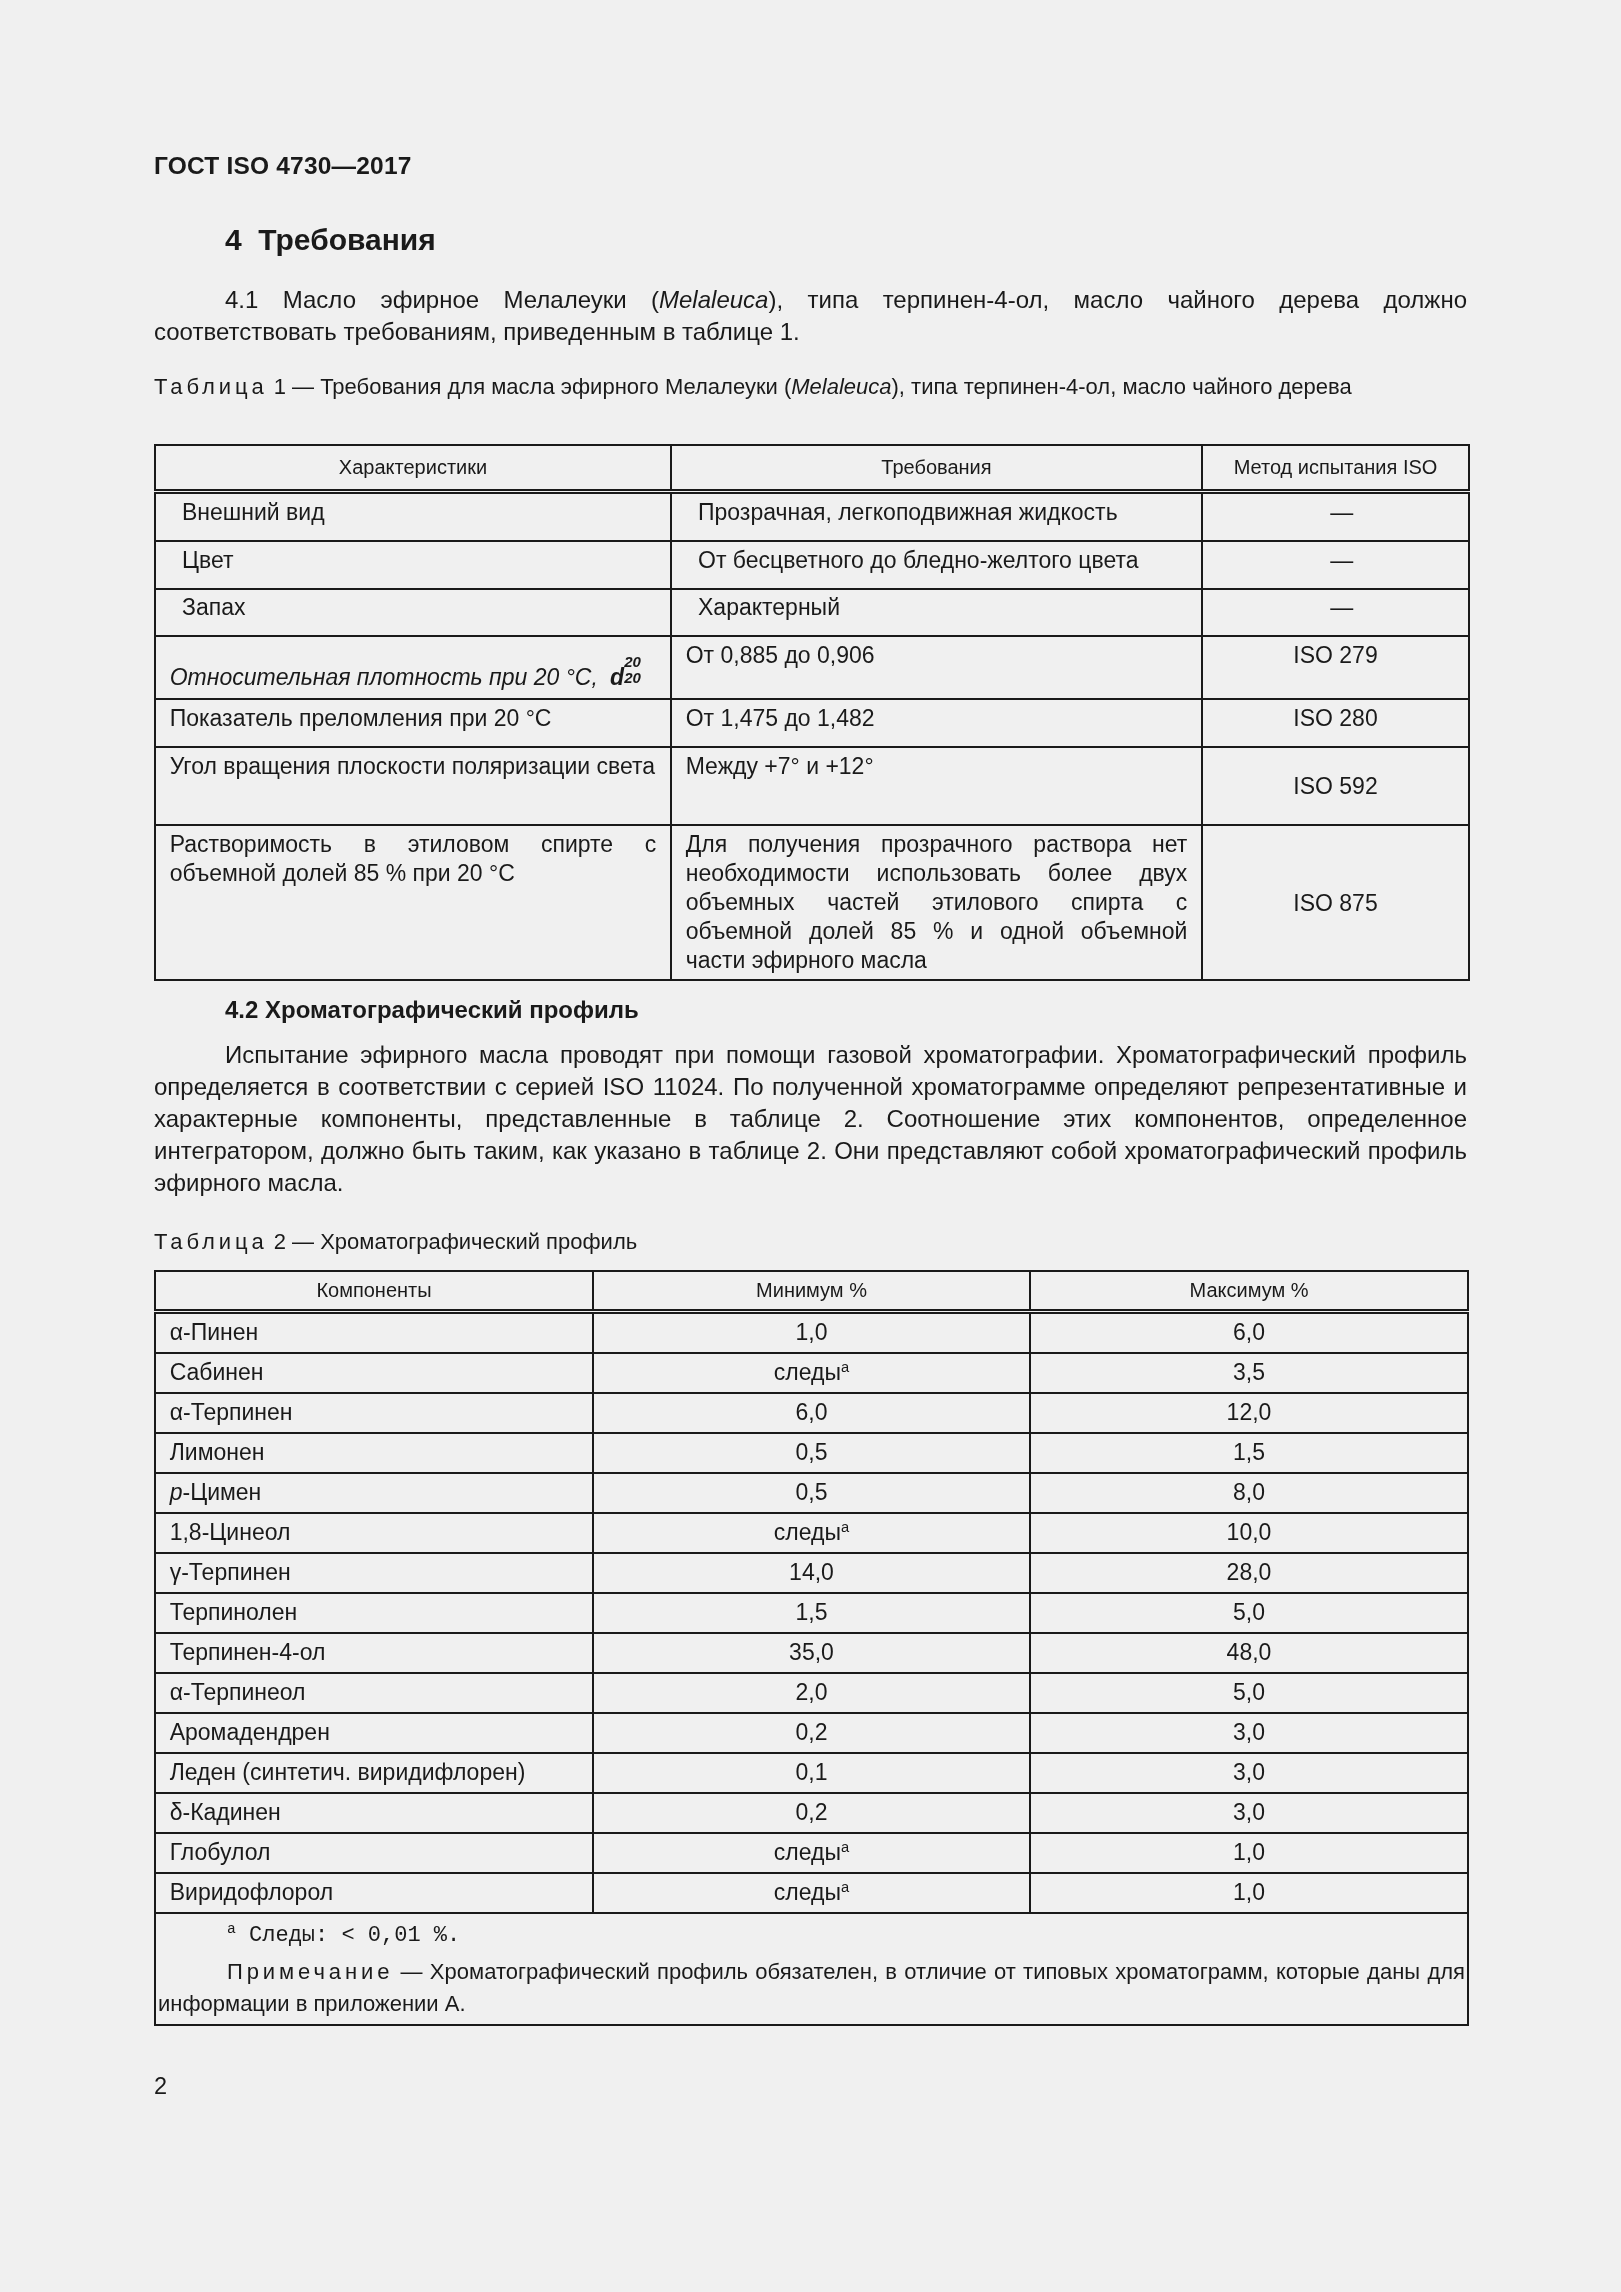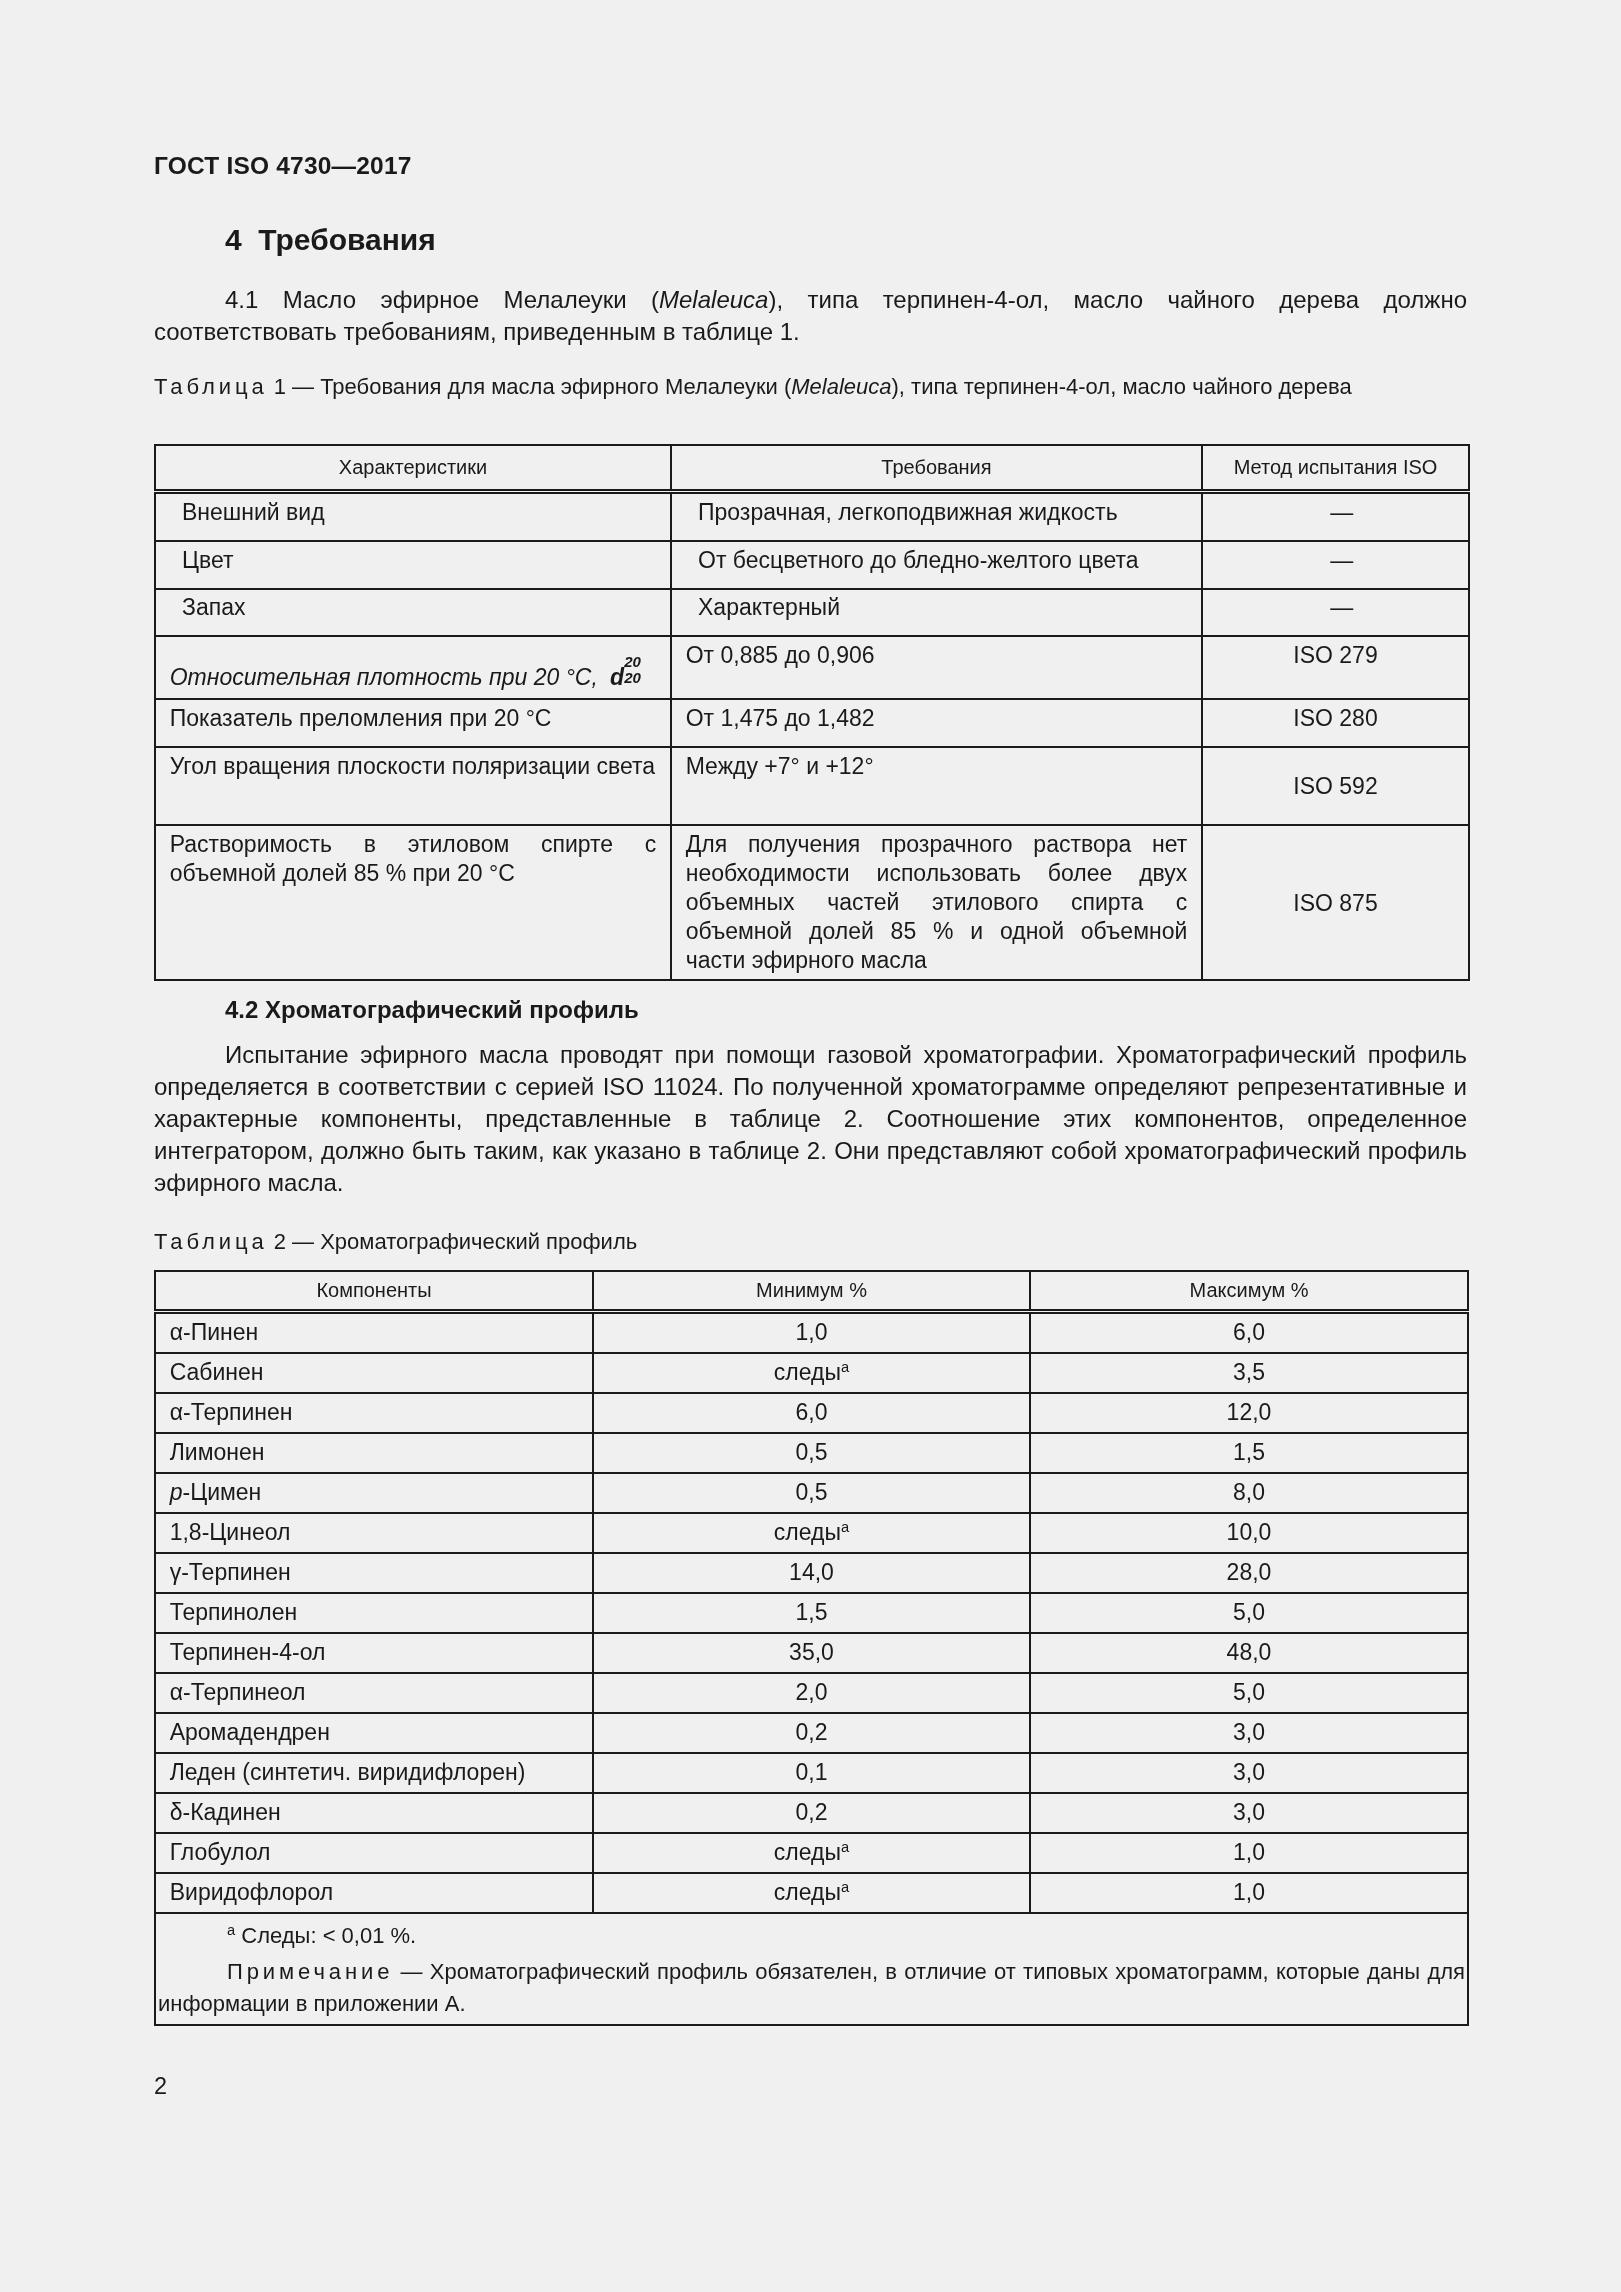--- a/index.html
+++ b/index.html
@@ -56,21 +56,21 @@
   }
   .dsym .sup { top: -7.8px; }
   .dsym .sub { top: 7.8px; }
 
   
   #t2 { top: 1270px; }
   #t2 th { height: 37px; }
   #t2 td { height: 38px; padding-top: 0; padding-bottom: 0; vertical-align: middle; line-height: 25.5px; }
   sup.fn { font-size: 14.7px; vertical-align: 7.8px; line-height: 0; }
   #t2 tfoot td { font-size: 22px; line-height: 32px; padding: 5.9px 2px 3.9px 2px; text-align: justify; }
-  #t2 tfoot .fnline { padding-left: 69px; }
+  #t2 tfoot .fnline { padding-left: 69px; font-family: Liberation Mono, monospace; }
   #t2 tfoot .noteline { text-indent: 69px; }
 
   .page-number { position: absolute; top: 2073px; left: 0; font-size: 23.5px; }
 </style>
 </head>
 <body>
 
 <div class="page">
 
   <div class="running-head">ГОСТ ISO 4730—2017</div>

